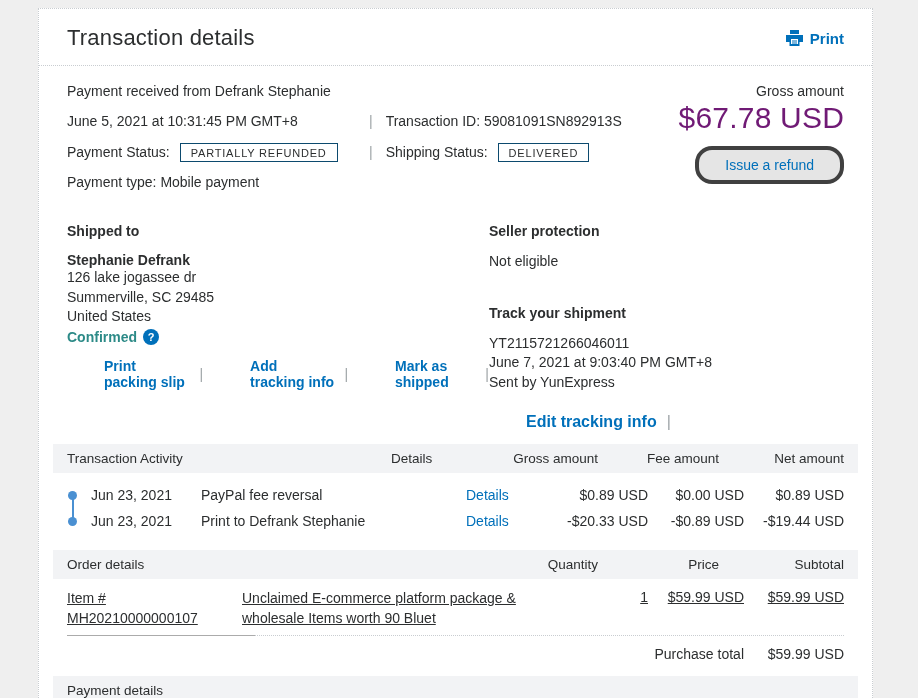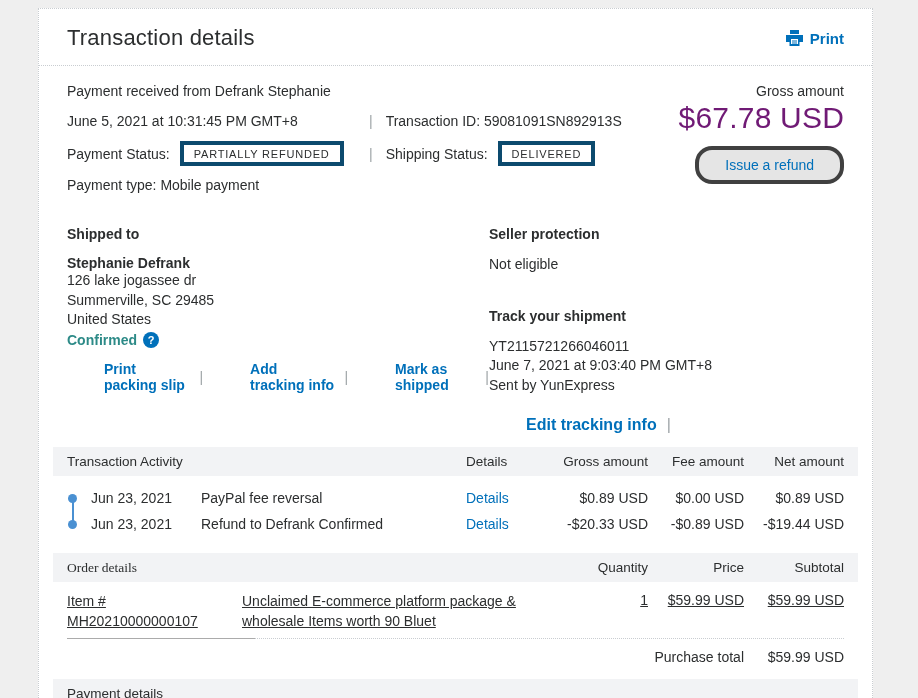--- a/index.html
+++ b/index.html
@@ -24,21 +24,21 @@
   }
   
   .summary { display:flex; justify-content:space-between; padding:15px 28px 18px 28px; }
   .sum-line { font-size:14px; margin-bottom:9px; line-height:20px; }
   .sum-row { display:flex; align-items:center; font-size:14px; margin-bottom:9px; min-height:22px; }
   .sum-col1 { width:302px; display:flex; align-items:center; gap:10px; }
   .pipe-sep { color:#9da3a6; }
   .pipe-sep::before { content:"|"; }
   .after-pipe { margin-left:13px; display:flex; align-items:center; gap:10px; }
   .status-badge {
-    display:inline-block; border:4px solid #0c4a6e; background:#fff;
+    display:inline-block; border:1px solid #0c4a6e; background:#fff;
     font-size:11px; letter-spacing:.8px; padding:3px 10px 2px 10px; color:#2c2e2f;
     white-space:nowrap;
   }
   .summary-right { text-align:right; padding-top:2px; }
   .gross-label { font-size:14px; margin-bottom:2px; }
   .gross-value { font-size:30px; font-weight:400; color:#701a75; letter-spacing:.2px; }
   .refund-btn {
     margin-top:11px; background:#e5e5e5; border:4px solid #404040; color:#0070ba;
     font-family:inherit; font-size:14px; border-radius:17px; padding:7px 26px; cursor:pointer;
   }
@@ -56,21 +56,21 @@
   }
   .action-links { margin-top:13px; display:flex; align-items:center; gap:10px; font-size:14px; }
   .action-link { color:#0070ba; font-weight:700; cursor:pointer; text-decoration:none;padding-left:37px; }
   .plain { font-size:14px; line-height:19.5px; }
   .track-block { margin-top:33px; }
   .edit-row { margin-top:21px; display:flex; align-items:flex-end; gap:10px; }
   
   .tbl { margin:0 14px; }
   .bar {
     background:#f2f3f5; min-height:29px; display:grid; align-items:center;
-    padding:0 14px; font-size:13.5px;
+    padding:0 14px; font-size:13.5px;gap:25px;
   }
   .grid-a { grid-template-columns:24px 110px 1fr 64px 118px 96px 100px; }
   .grid-o { grid-template-columns:175px 1fr 116px 96px 100px; }
   .bar .bar-title { font-weight:400; }
   .r { text-align:right; }
   .rows-wrap { position:relative; padding:9px 14px 6px 14px; }
   .t-row { display:grid; align-items:center; min-height:26px; font-size:14px; }
   .timeline-dot { width:9px; height:9px; border-radius:50%; background:#4a90d2; margin-left:1px; }
   .timeline-line { position:absolute; left:19px; top:22px; width:2px; height:27px; background:#4a90d2; }
   .details-link { color:#0070ba; cursor:pointer; text-decoration:none; }
@@ -186,32 +186,32 @@
         <span>Jun 23, 2021</span>
         <span>PayPal fee reversal</span>
         <a class="details-link">Details</a>
         <span class="r">$0.89 USD</span>
         <span class="r">$0.00 USD</span>
         <span class="r">$0.89 USD</span>
       </div>
       <div class="t-row grid-a">
         <span class="timeline-dot"></span>
         <span>Jun 23, 2021</span>
-        <span>Refund to Defrank Confirmed</span>
+        <span>Print to Defrank Stephanie</span>
         <a class="details-link">Details</a>
         <span class="r">-$20.33 USD</span>
         <span class="r">-$0.89 USD</span>
         <span class="r">-$19.44 USD</span>
       </div>
     </div>
   </div>
 
   <div class="tbl order-tbl">
     <div class="bar grid-o">
-      <span class="bar-title" style="grid-column:1 / 3;font-family:Liberation Serif, serif;">Order details</span>
+      <span class="bar-title" style="grid-column:1 / 3;">Order details</span>
       <span class="r">Quantity</span>
       <span class="r">Price</span>
       <span class="r">Subtotal</span>
     </div>
     <div class="order-item-row grid-o">
       <span class="item-cell">
         <div>Item #</div>
         <div>MH20210000000107</div>
       </span>
       <span class="desc-cell">Unclaimed E-commerce platform package &amp; wholesale Items worth 90 Bluet</span>

